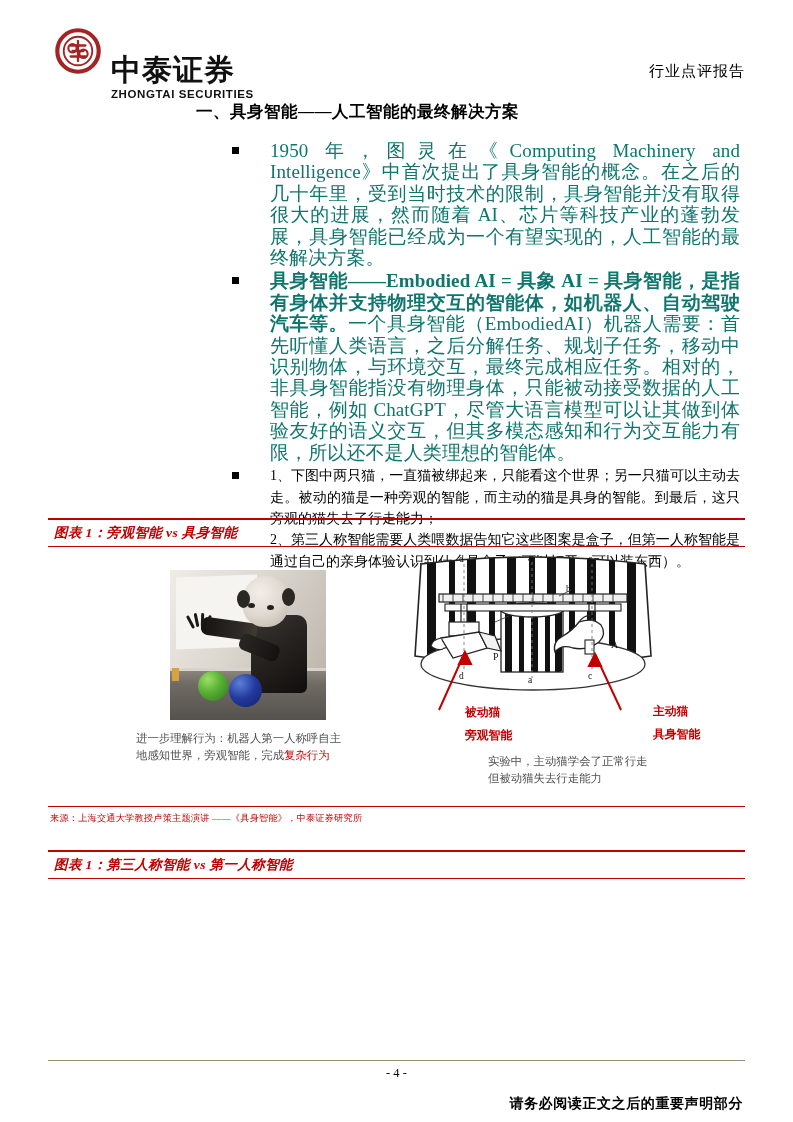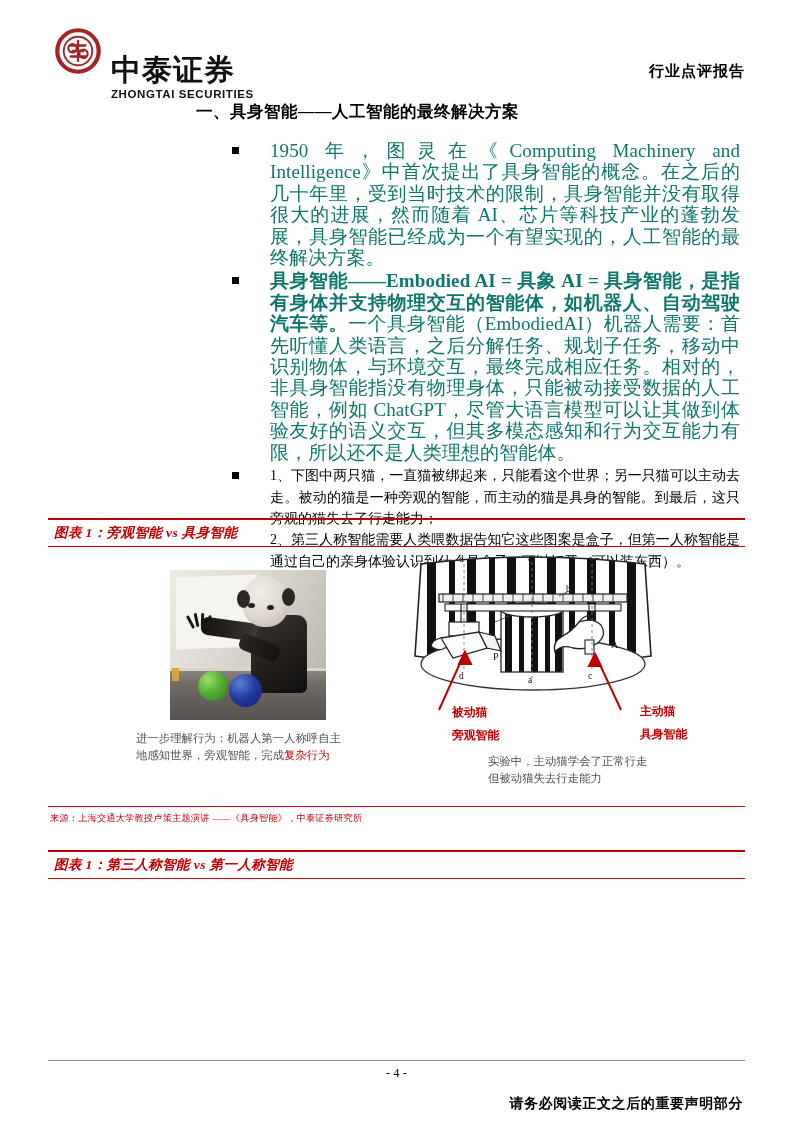--- a/index.html
+++ b/index.html
@@ -61,21 +61,21 @@
     letter-spacing: 0.6px;
     line-height: 14px;
     color: #111111;
     margin-top: 1px;
   }
   .report-type {
     position: absolute;
     right: 0;
     top: 34px;
     font-family: "Liberation Serif", serif;
-    font-weight: bold;
+    font-weight: normal;
     font-size: 15px;
     letter-spacing: 1px;
     color: #000000;
   }
 
   
   .section-title {
     position: absolute;
     left: 196px;
     top: 101px;
@@ -279,20 +279,21 @@
   }
   .cs-svg { width: 300px; height: 160px; display: block; }
 
   .lbl {
     position: absolute;
     font-family: Liberation Sans, sans-serif;
     font-size: 11.8px;
     font-weight: bold;
     color: #C00000;
     white-space: nowrap;
+    margin-left: 13px;
   }
   .lbl-passive-cat { left: 404px; top: 157px; }
   .lbl-observer     { left: 404px; top: 180px; }
   .lbl-active-cat   { left: 592px; top: 156px; }
   .lbl-embodied     { left: 592px; top: 179px; }
 
   .fig1-caption-right {
     position: absolute;
     left: 440px;
     top: 205px;

